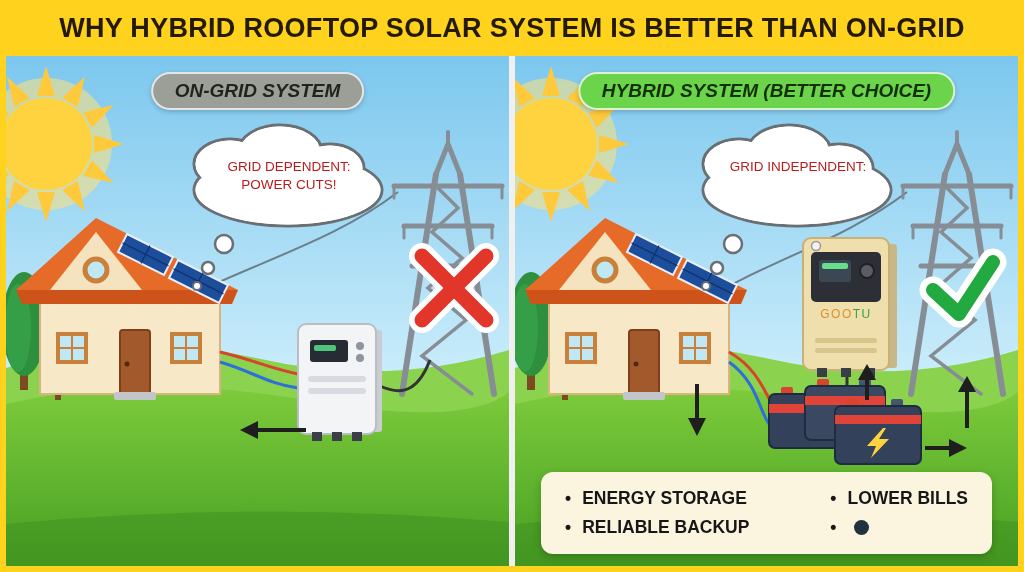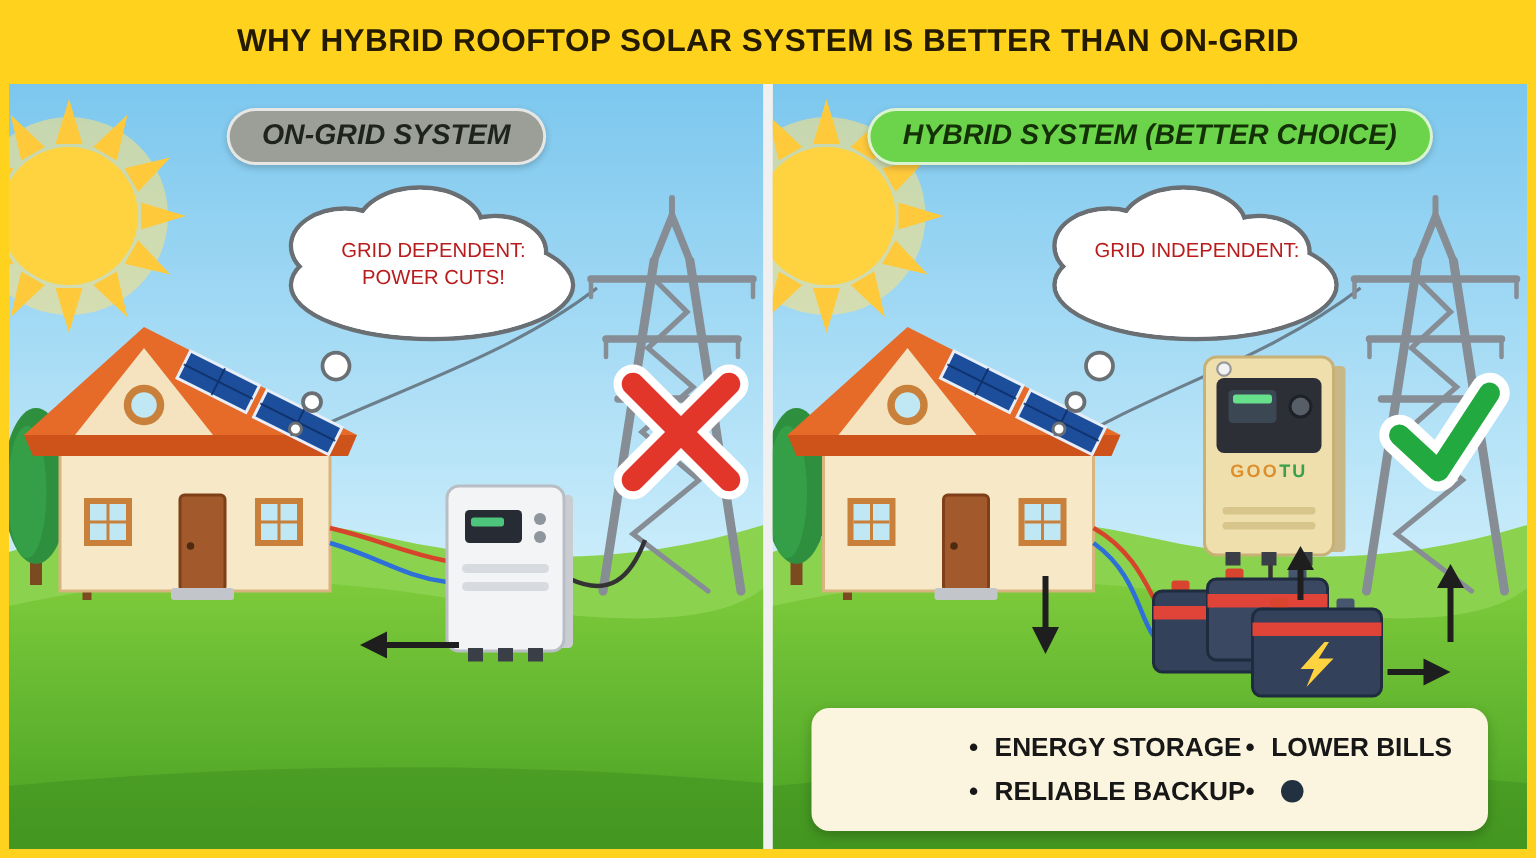--- a/index.html
+++ b/index.html
@@ -2,48 +2,48 @@
 <html><head>
 <meta charset="utf-8">
 <style>
   * { margin:0; padding:0; box-sizing:border-box; }
   html,body { width:1024px; height:572px; }
   body { font-family:"Liberation Sans", sans-serif; background:#FFD21E; overflow:hidden; }
 
   .poster { position:relative; width:1024px; height:572px; background:#FFD21E; }
 
   .banner { height:56px; display:flex; align-items:center; justify-content:center; background:#FFD21E; }
-  .banner h1 { font-size:21px; font-weight:800; color:#231A00; white-space:nowrap; letter-spacing:0.3px; }
+  .banner h1 { font-size:27px; font-weight:800; color:#231A00; white-space:nowrap; letter-spacing:0.3px; }
 
   .panels { position:absolute; top:56px; left:6px; right:6px; bottom:6px; display:flex; gap:6px; background:#F0F0F0; }
   .panel { position:relative; flex:1; overflow:hidden; }
   .scene { position:absolute; inset:0; width:100%; height:100%; display:block; }
 
   .pill { position:absolute; top:16px; left:50%; transform:translateX(-50%); padding:6px 22px;
           border-radius:24px; font-size:19px; font-weight:800; white-space:nowrap;
           border:2px solid rgba(255,255,255,0.75); box-shadow:0 2px 5px rgba(0,0,0,0.2);font-style:italic; }
   .pill-gray  { background:#9C9F98; color:#1F231E; }
   .pill-green { background:#6BD44A; color:#143007; }
 
   .bubble-text { position:absolute; left:183px; top:102px; width:200px; text-align:center;
                  font-size:13.5px; font-weight:400; color:#b91c1c; line-height:1.32; }
 
   .brand { position:absolute; left:288px; top:251px; width:86px; text-align:center;
-           font-size:12px; font-weight:700; letter-spacing:1.5px; }
+           font-size:12px; font-weight:400; letter-spacing:1.5px; }
   .brand-a { color:#DD8F2D; }
   .brand-b { color:#3BA04C; }
 
   .infobox { position:absolute; left:26px; right:26px; bottom:12px; background:#FBF4DF;
              border-radius:12px; box-shadow:0 3px 8px rgba(0,0,0,0.22);
              padding:12px 24px; display:flex; align-items:center; min-height:72px; }
   .infobox ul { list-style:none; }
   .infobox li { font-size:17.5px; font-weight:800; color:#171717; line-height:1.65; white-space:nowrap; }
   .infobox li::before { content:"•"; margin-right:11px; }
   .infobox-center { justify-content:center; }
-  .infobox-cols { justify-content:flex-end; }
+  .infobox-cols { justify-content:space-between; }
   .globe-dot { display:inline-block; width:15px; height:15px; background:#22313F;
                border-radius:50%; vertical-align:-2px; margin-left:7px; }
 </style>
 </head>
 <body>
 
 <div class="poster">
 
   <header class="banner">
     <h1>WHY HYBRID ROOFTOP SOLAR SYSTEM IS BETTER THAN ON-GRID</h1>

